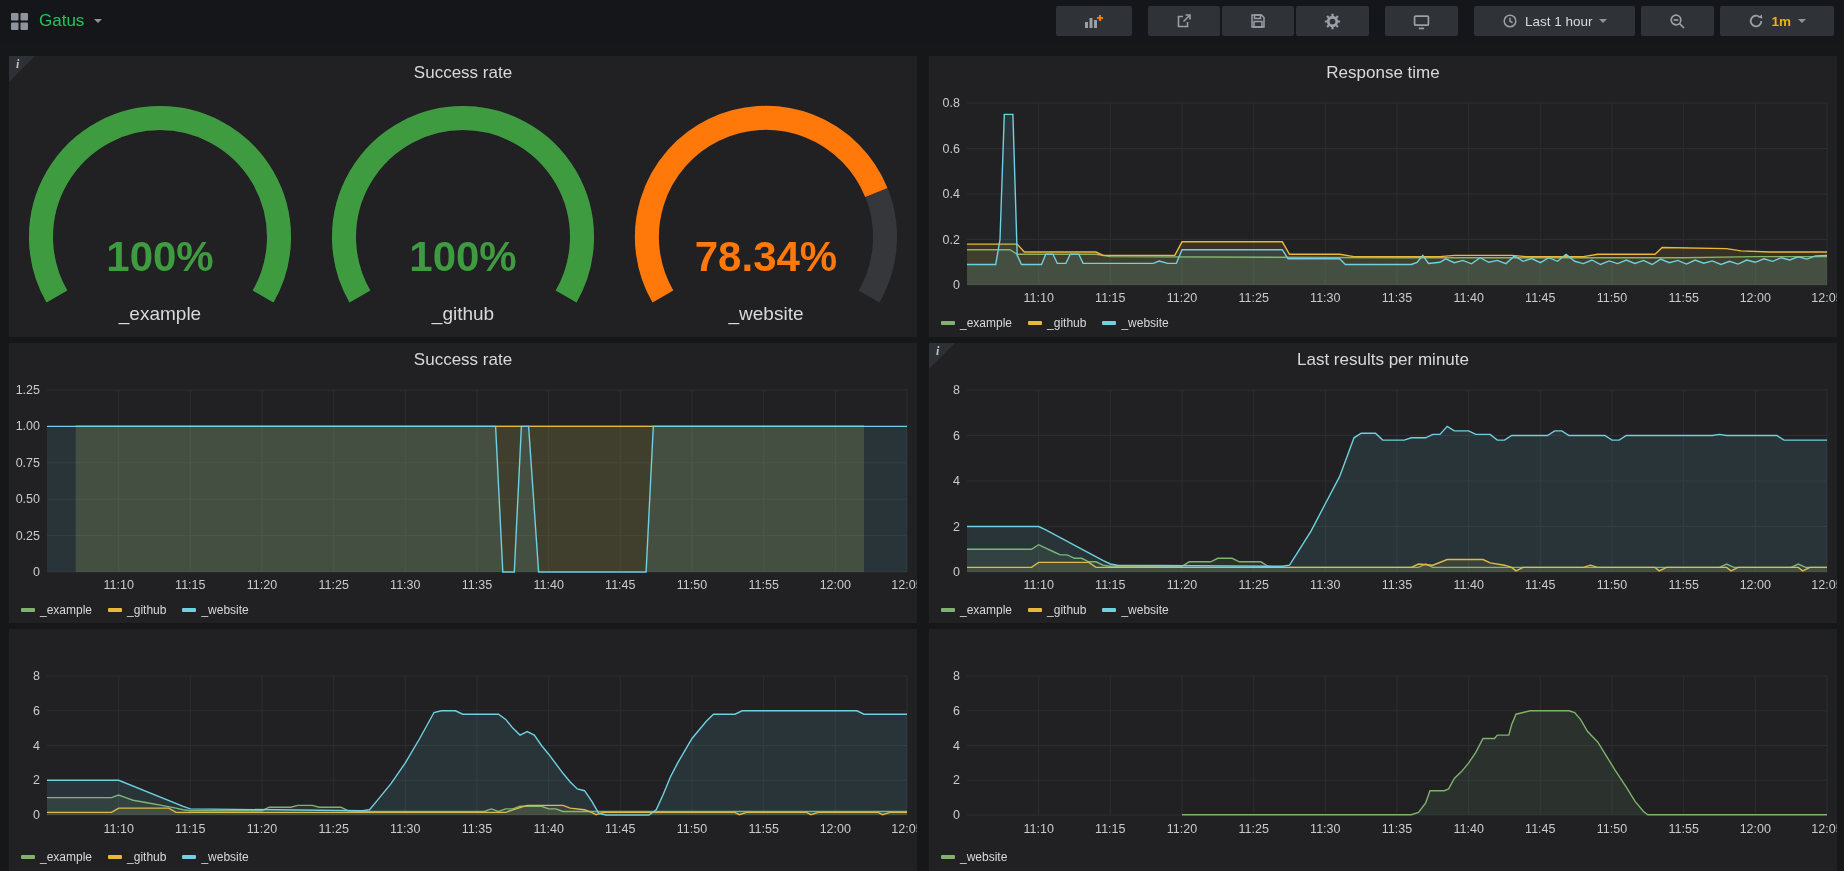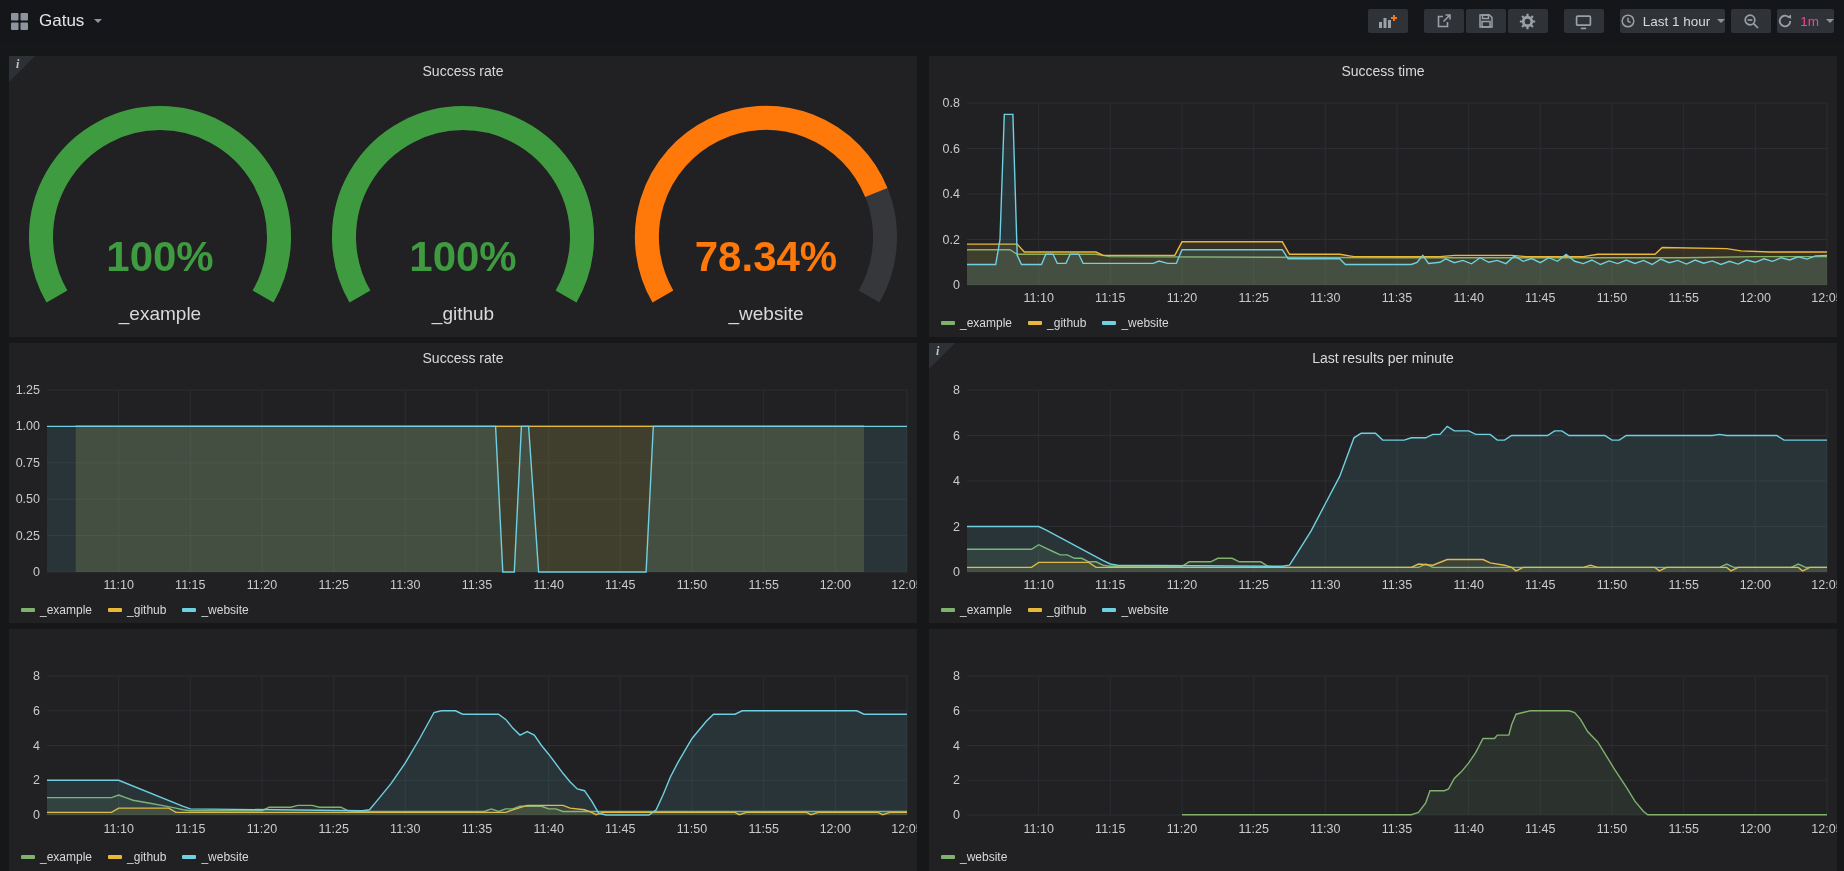--- a/index.html
+++ b/index.html
@@ -9,37 +9,37 @@
     font-family:"Liberation Sans", sans-serif;
     -webkit-font-smoothing:antialiased;
   }
   
   .navbar{
     position:absolute;left:0;top:0;width:1844px;height:42px;
     background:#151619;display:flex;align-items:center;justify-content:space-between;
     padding:0 10px;box-sizing:border-box;
   }
   .nav-left{display:flex;align-items:center;gap:10px;}
-  .nav-title{color:#e5e5e5;font-size:17px;cursor:pointer;}
+  .nav-title{color:#22c55e;font-size:17px;cursor:pointer;}
   .caret{width:0;height:0;border-left:4px solid transparent;border-right:4px solid transparent;
          border-top:4px solid #8e949e;display:inline-block;}
   .nav-right{display:flex;align-items:center;gap:6px;}
   .nav-btn{
-    background:#2f3237;border:none;border-radius:2px;height:24px;min-width:40px;
+    background:#2f3237;border:none;border-radius:2px;height:30px;min-width:40px;
     display:flex;align-items:center;justify-content:center;gap:7px;cursor:pointer;
-    color:#d8d9da;font-size:13.5px;font-family:inherit;padding:0 0;box-sizing:border-box;
+    color:#d8d9da;font-size:13.5px;font-family:inherit;padding:0 28px;box-sizing:border-box;
   }
   .btn-group{display:flex;gap:2px;}
   .sp-l{margin-left:10px;} .sp-r{margin-right:10px;}
-  .orange{color:#ec4899;font-weight:normal;}
+  .orange{color:#eab308;font-weight:bold;}
   
   .panel{position:absolute;background:#212124;}
   .panel-title{
     position:absolute;top:7px;left:0;right:0;text-align:center;
-    font-size:14px;font-weight:500;color:#d8d9da;cursor:pointer;z-index:2;
+    font-size:17px;font-weight:500;color:#d8d9da;cursor:pointer;z-index:2;
   }
   .chart-svg, .gauge-svg{position:absolute;left:0;top:0;}
   .grid{stroke:#2b2e32;stroke-width:1;}
   .tick{fill:#c9cacc;font-size:12.5px;}
   .legend{position:absolute;left:12px;display:flex;gap:16px;align-items:center;
           font-size:12px;color:#d8d9da;z-index:2;}
   .legend-item{display:flex;align-items:center;gap:5px;cursor:pointer;}
   .dash{width:14px;height:4px;border-radius:1px;display:inline-block;}
   .info-corner{position:absolute;top:0;left:0;width:0;height:0;z-index:3;
                border-top:26px solid #2d3034;border-right:26px solid transparent;cursor:pointer;}
@@ -142,21 +142,21 @@
         <path d="M 350.9 240.5 A 119 119 0 1 1 557.1 240.5" stroke="#3f9b40" stroke-width="24" fill="none"></path>
         <text x="454" y="200" text-anchor="middle" dominant-baseline="central" fill="#3f9b40" font-size="42" font-weight="bold">100%</text>
         <text x="454" y="264" text-anchor="middle" fill="#d8d9da" font-size="19">_github</text>
         <path d="M 653.9 240.5 A 119 119 0 1 1 860.1 240.5" stroke="#35373b" stroke-width="24" fill="none"></path>
         <path d="M 653.9 240.5 A 119 119 0 1 1 867.3 136.5" stroke="#ff780a" stroke-width="24" fill="none"></path>
         <text x="757" y="200" text-anchor="middle" dominant-baseline="central" fill="#ff780a" font-size="42" font-weight="bold">78.34%</text>
         <text x="757" y="264" text-anchor="middle" fill="#d8d9da" font-size="19">_website</text>
       </svg>
     </div>
     <div class="panel" style="left:929px;top:56px;width:908px;height:281px">
-      <div class="panel-title">Success time</div>
+      <div class="panel-title">Response time</div>
       <svg class="chart-svg" width="908" height="281">
         <line x1="38" x2="898" y1="229.0" y2="229.0" class="grid"></line>
         <text x="31" y="233.0" text-anchor="end" class="tick">0</text>
         <line x1="38" x2="898" y1="183.5" y2="183.5" class="grid"></line>
         <text x="31" y="187.5" text-anchor="end" class="tick">0.2</text>
         <line x1="38" x2="898" y1="138.0" y2="138.0" class="grid"></line>
         <text x="31" y="142.0" text-anchor="end" class="tick">0.4</text>
         <line x1="38" x2="898" y1="92.5" y2="92.5" class="grid"></line>
         <text x="31" y="96.5" text-anchor="end" class="tick">0.6</text>
         <line x1="38" x2="898" y1="47.0" y2="47.0" class="grid"></line>

